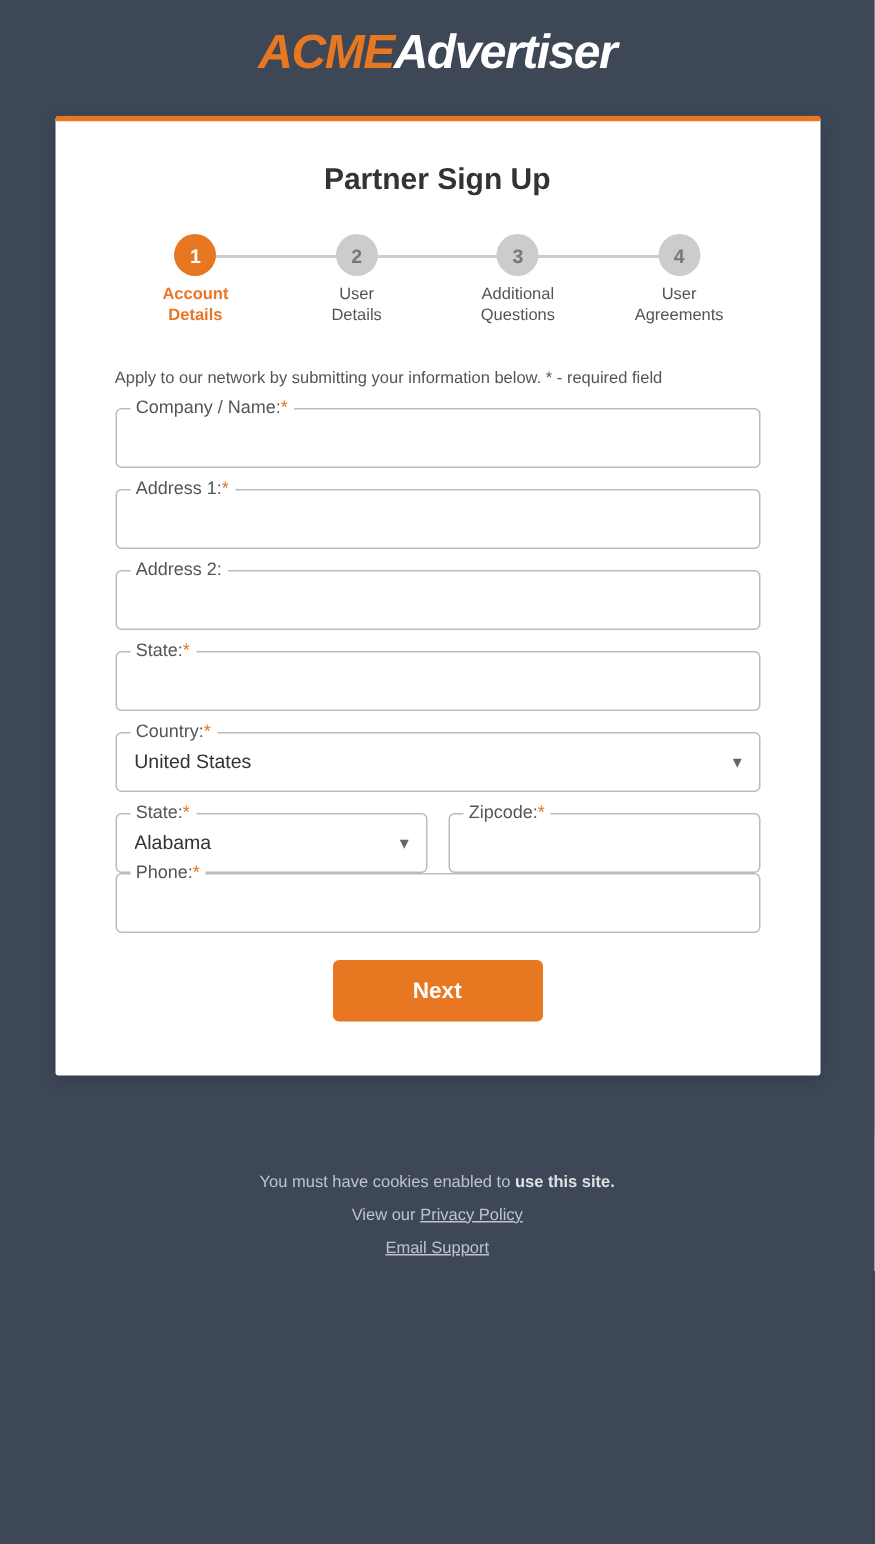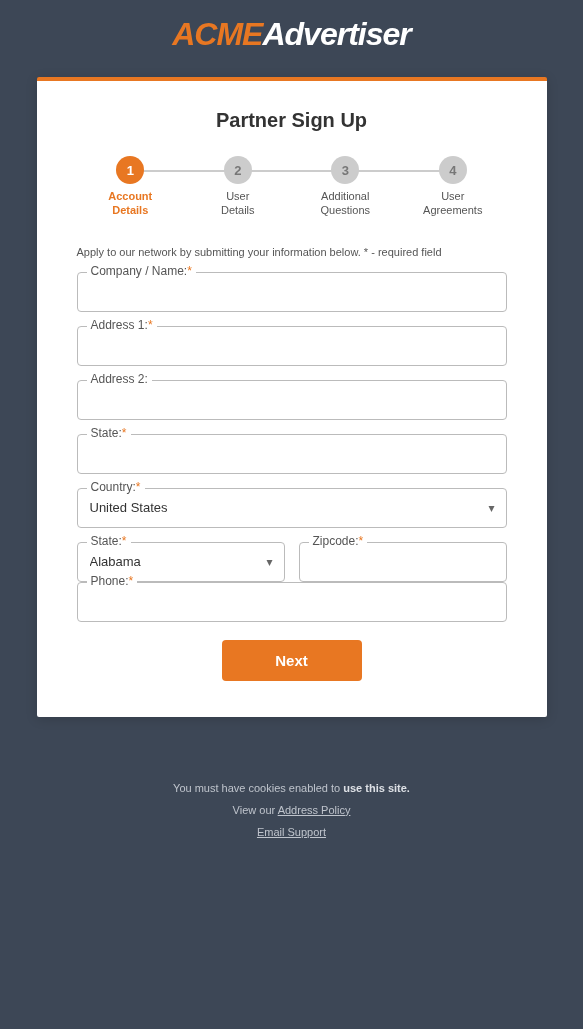--- a/index.html
+++ b/index.html
@@ -337,18 +337,18 @@
 
   </div>
 </div>
 
 <div class="footer">
   <div class="cookies-text">
     <span>You must have cookies enabled to </span><strong>use this site.</strong>
   </div>
   <div>
     <span>View our</span>
-    <a>Address Policy</a>
+    <a>Privacy Policy</a>
   </div>
   <div>
     <a>Email Support</a>
   </div>
 </div>
 
 </body></html>

